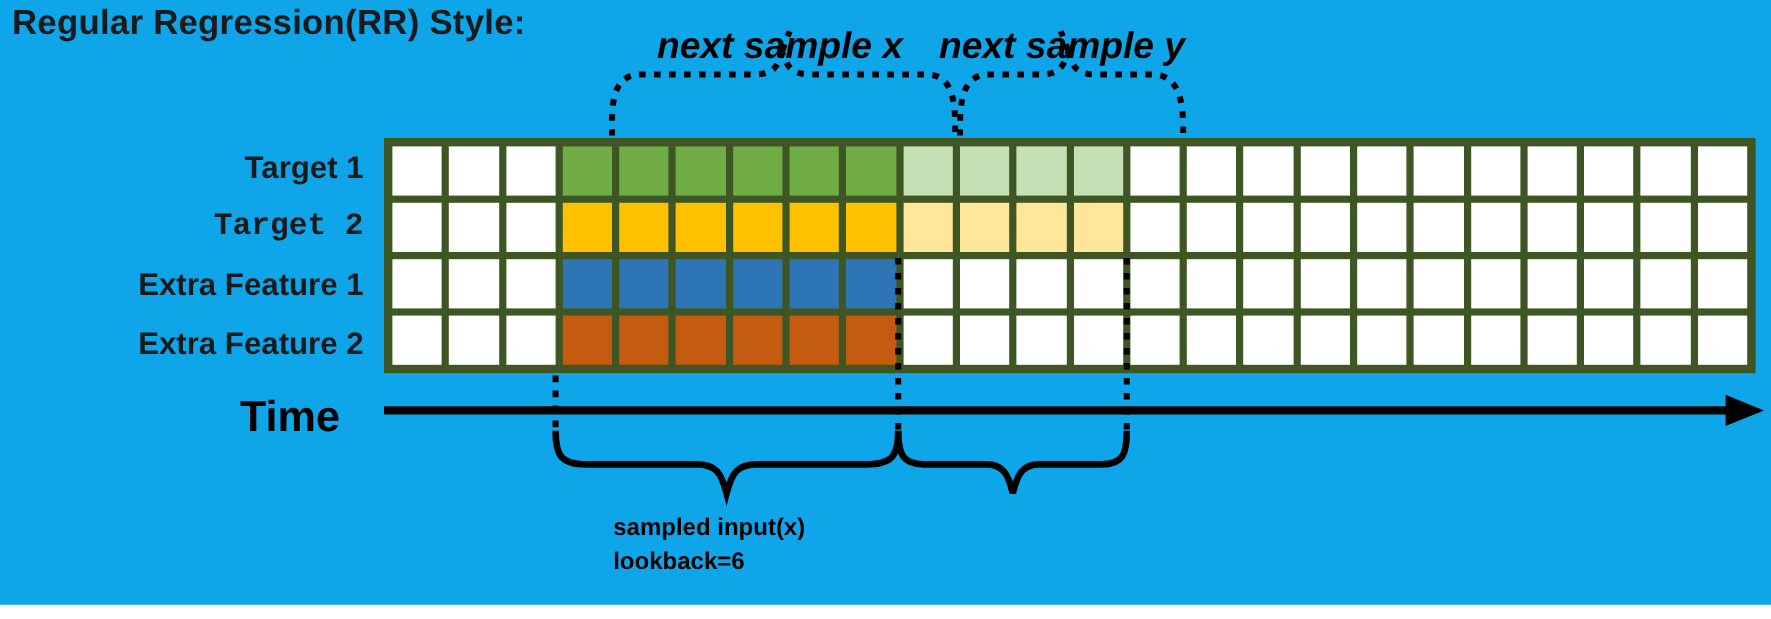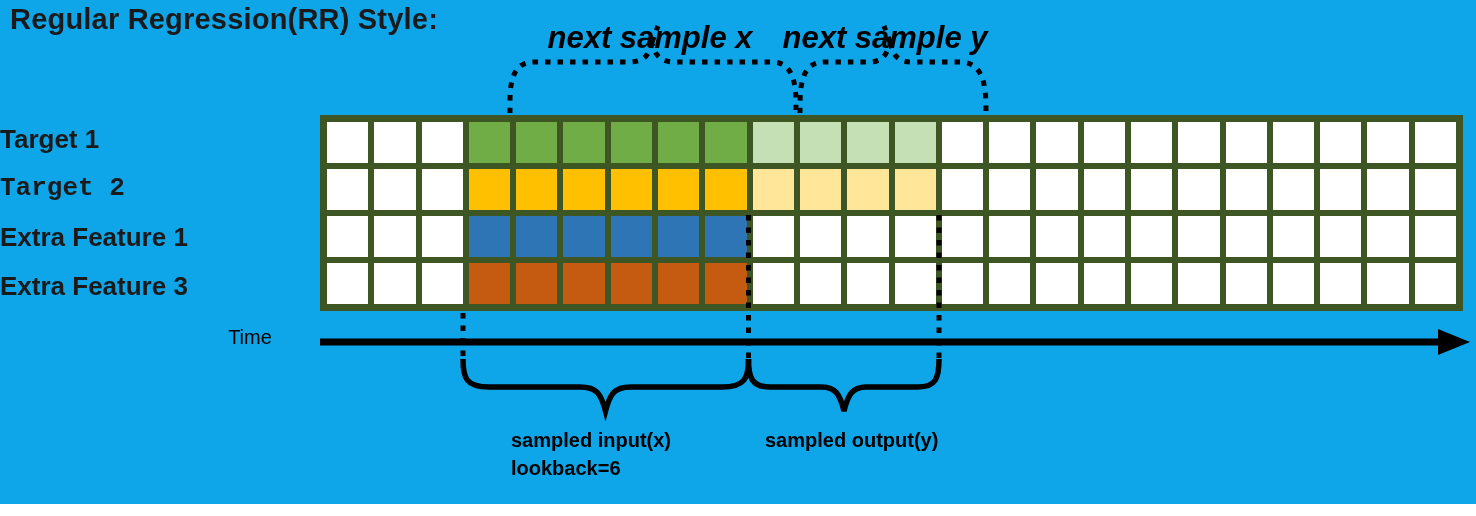--- a/index.html
+++ b/index.html
@@ -20,36 +20,36 @@
   .top-label {
     position: absolute; top: 20px; width: 260px; text-align: center;
     font-size: 31px; font-style: italic; font-weight: 600; color: #000;
     white-space: nowrap;
   }
   #next-x { left: 520px; }
   #next-y { left: 755px; }
 
   #row-labels .row-label {
     position: absolute; left: 0; width: 303px; height: 49px;
-    font-size: 26px; font-weight: bold; color: #1a1a1a;
+    text-align: right; font-size: 26px; font-weight: bold; color: #1a1a1a;
     line-height: 49px; white-space: nowrap;
   }
 
   #grid {
     position: absolute; left: 320px; top: 115px;
     width: 1143px; height: 196px;
     display: grid; gap: 6px; padding: 7px;
   }
   #grid .cell { width: 100%; height: 100%; }
 
   svg.overlay { position: absolute; left: 0; top: 0; z-index: 5; pointer-events: none; }
 
   .time-label {
     position: absolute; left: 200px; top: 326px; width: 100px;
-    text-align: center; font-size: 20px; font-weight: normal; color: #000;
+    text-align: left; font-size: 36px; font-weight: bold; color: #000;
     white-space: nowrap;
   }
 
   .note {
     position: absolute; top: 426px;
     font-size: 20px; font-weight: 600; line-height: 28px; color: #000;
     white-space: nowrap;
   }
   #note-input { left: 511px; }
   #note-output { left: 765px; }
@@ -61,21 +61,21 @@
 
   <div class="title">Regular Regression(RR) Style:</div>
 
   <div class="top-label" id="next-x">next sample x</div>
   <div class="top-label" id="next-y">next sample y</div>
 
   <div id="row-labels">
       <div class="row-label" style="top: 115px;">Target 1</div>
       <div class="row-label" style="top: 164px; font-family: Liberation Mono, monospace;">Target 2</div>
       <div class="row-label" style="top: 213px;">Extra Feature 1</div>
-      <div class="row-label" style="top: 262px;">Extra Feature 3</div>
+      <div class="row-label" style="top: 262px;">Extra Feature 2</div>
     </div>
 
   <div id="grid" style="background: rgb(62, 86, 35); grid-template-columns: repeat(24, 1fr); grid-template-rows: repeat(4, 1fr);">
       <div class="cell" style="background: rgb(255, 255, 255);"></div>
       <div class="cell" style="background: rgb(255, 255, 255);"></div>
       <div class="cell" style="background: rgb(255, 255, 255);"></div>
       <div class="cell" style="background: rgb(112, 173, 71);"></div>
       <div class="cell" style="background: rgb(112, 173, 71);"></div>
       <div class="cell" style="background: rgb(112, 173, 71);"></div>
       <div class="cell" style="background: rgb(112, 173, 71);"></div>
@@ -192,16 +192,15 @@
   </svg>
 
   <div class="time-label">Time</div>
 
   <div class="note" id="note-input">
     <div>sampled input(x)</div>
     <div>lookback=6</div>
   </div>
 
   <div class="note" id="note-output">
-    <div>sampled output(y)</div>
   </div>
 
 </div>
 
 </body></html>

